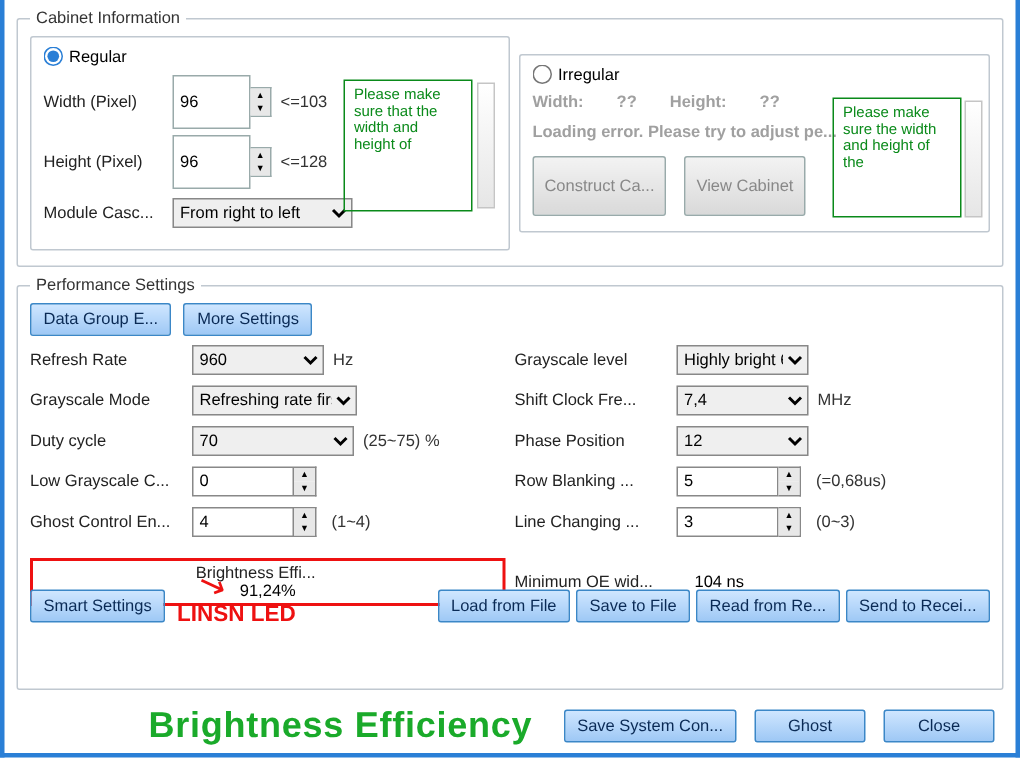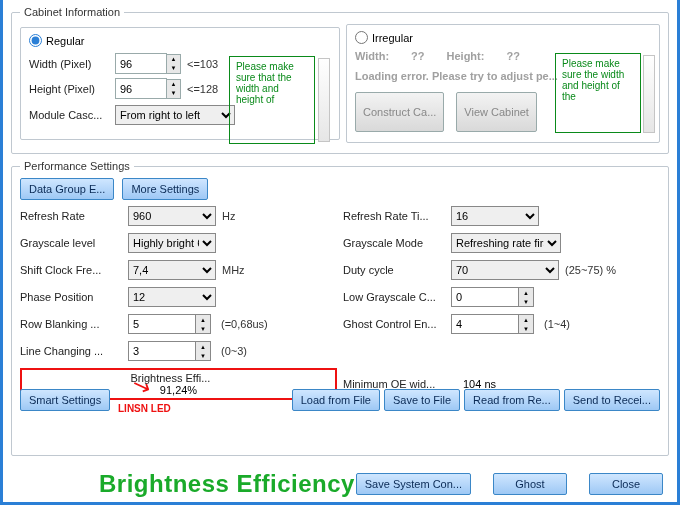--- a/index.html
+++ b/index.html
@@ -6,21 +6,21 @@
 body { background: #fff; width: 680px; height: 505px; position: relative; overflow: hidden; border-left: 3px solid #2a7fd6; border-right: 3px solid #2a7fd6; border-bottom: 3px solid #2a7fd6; }
 .inner { padding: 6px 8px 0 8px; }
 fieldset { border: 1px solid #c0c8d0; border-radius: 2px; padding: 6px 8px 10px 8px; margin-bottom: 6px; position: relative; }
 legend { padding: 0 4px; color: #333; }
 .cab-cols { display: flex; gap: 6px; align-items: center; }
 .col-l, .col-r { border: 1px solid #c0c8d0; border-radius: 2px; padding: 6px 8px 10px 8px; flex: 1; position: relative; }
 .radio-row { display: flex; align-items: center; gap: 4px; margin-bottom: 6px; }
 input[type=radio] { accent-color: #2a7fd6; }
 .row { display: flex; align-items: center; margin-bottom: 4px; }
 .lbl { width: 86px; color: #222; }
-input[type=text].num { width: 52px; height: 21px; border: 1px solid #9aa; padding: 0 4px; background: #fff; }
+input[type=text].num { width: 52px; height: 36px; border: 1px solid #9aa; padding: 0 4px; background: #fff; }
 .spin { width: 14px; height: 20px; display: inline-flex; flex-direction: column; border: 1px solid #9aa; border-left: none; }
 .spin button { width: 100%; height: 50%; border: none; background: #e8e8e8; font-size: 6px; line-height: 1; cursor: pointer; }
 .hint { margin-left: 6px; color: #333; }
 select.drop { height: 20px; width: 120px; border: 1px solid #888; background: #efefef; }
 .help-box { border: 1px solid #0a8a1a; color: #0a8a1a; padding: 4px 6px; font-size: 10px; width: 86px; height: 88px; overflow: hidden; position: absolute; }
 .help-box-l { right: 24px; top: 28px; }
 .help-box-r { right: 18px; top: 28px; height: 80px; }
 .scroll-hint { position: absolute; right: 8px; top: 32px; width: 12px; height: 80px; background: linear-gradient(#fff, #e6e6e6); border: 1px solid #c5c5c5; }
 .irr-txt { color: #a0a0a0; font-weight: bold; }
 .irr-row { display: flex; gap: 22px; margin-bottom: 8px; margin-top: 2px; }
@@ -29,25 +29,25 @@
 .btn-blue { background: linear-gradient(#cfe6ff,#9ec8f5); border: 1px solid #3b87c7; border-radius: 2px; height: 22px; padding: 0 8px; color: #0a2a55; cursor: pointer; }
 .perf-grid { display: grid; grid-template-columns: 1fr 1fr; column-gap: 6px; row-gap: 7px; }
 .pf-row { display: flex; align-items: center; }
 .pf-lbl { width: 108px; color: #222; }
 .pf-sel { width: 88px; height: 20px; border: 1px solid #888; background: #efefef; }
 .pf-num { width: 68px; height: 20px; border: 1px solid #888; background: #fff; padding: 0 4px; }
 .pf-spin { width: 15px; height: 20px; display: inline-flex; flex-direction: column; border: 1px solid #888; border-left: none; margin-right: 4px; }
 .pf-spin button { width: 100%; height: 50%; border: none; background: #e8e8e8; font-size: 6px; line-height: 1; cursor: pointer; }
 .pf-unit { margin-left: 6px; color: #333; }
 .bright-box { border: 2px solid #e11; padding: 2px 8px; display: inline-flex; align-items: center; grid-column: 1; flex-direction: column; }
-.annot { position: absolute; color: #e11; font-weight: bold; font-size: 10px; pointer-events: none; }
+.annot { position: absolute; color: #e11; font-weight: bold; font-size: 15px; pointer-events: none; }
 .annot-arrow { position: absolute; color: #e11; font-size: 22px; pointer-events: none; transform: rotate(-20deg); }
 .big-green { position: absolute; color: #1aaa2a; font-weight: 800; font-size: 24px; letter-spacing: 0.5px; font-family: Arial, sans-serif; pointer-events: none; }
 .btm-row1 { position: absolute; bottom: 44px; display: flex; gap: 4px; }
-.btm-row2 { position: absolute; bottom: 7px; display: flex; gap: 22px; }
+.btm-row2 { position: absolute; bottom: 7px; display: flex; gap: 12px; }
 </style>
 </head>
 <body>
 <div class="inner">
 
 <fieldset>
   <legend>Cabinet Information</legend>
   <div class="cab-cols">
 
     <div class="col-l" style="flex:1.02">
@@ -110,24 +110,20 @@
     <button class="btn-blue">More Settings</button>
   </div>
 
   <div class="perf-grid">
 
     <div class="pf-row">
       <span class="pf-lbl">Refresh Rate</span>
       <select class="pf-sel"><option>960</option></select>
       <span class="pf-unit">Hz</span>
     </div>
-    <div class="pf-row">
-      <span class="pf-lbl">Refresh Rate Ti...</span>
-      <select class="pf-sel"><option>16</option></select>
-    </div>
 
     <div class="pf-row">
       <span class="pf-lbl">Grayscale level</span>
       <select class="pf-sel"><option>Highly bright 65</option></select>
     </div>
     <div class="pf-row">
       <span class="pf-lbl">Grayscale Mode</span>
       <select class="pf-sel" style="width:110px"><option>Refreshing rate firs</option></select>
     </div>
 

